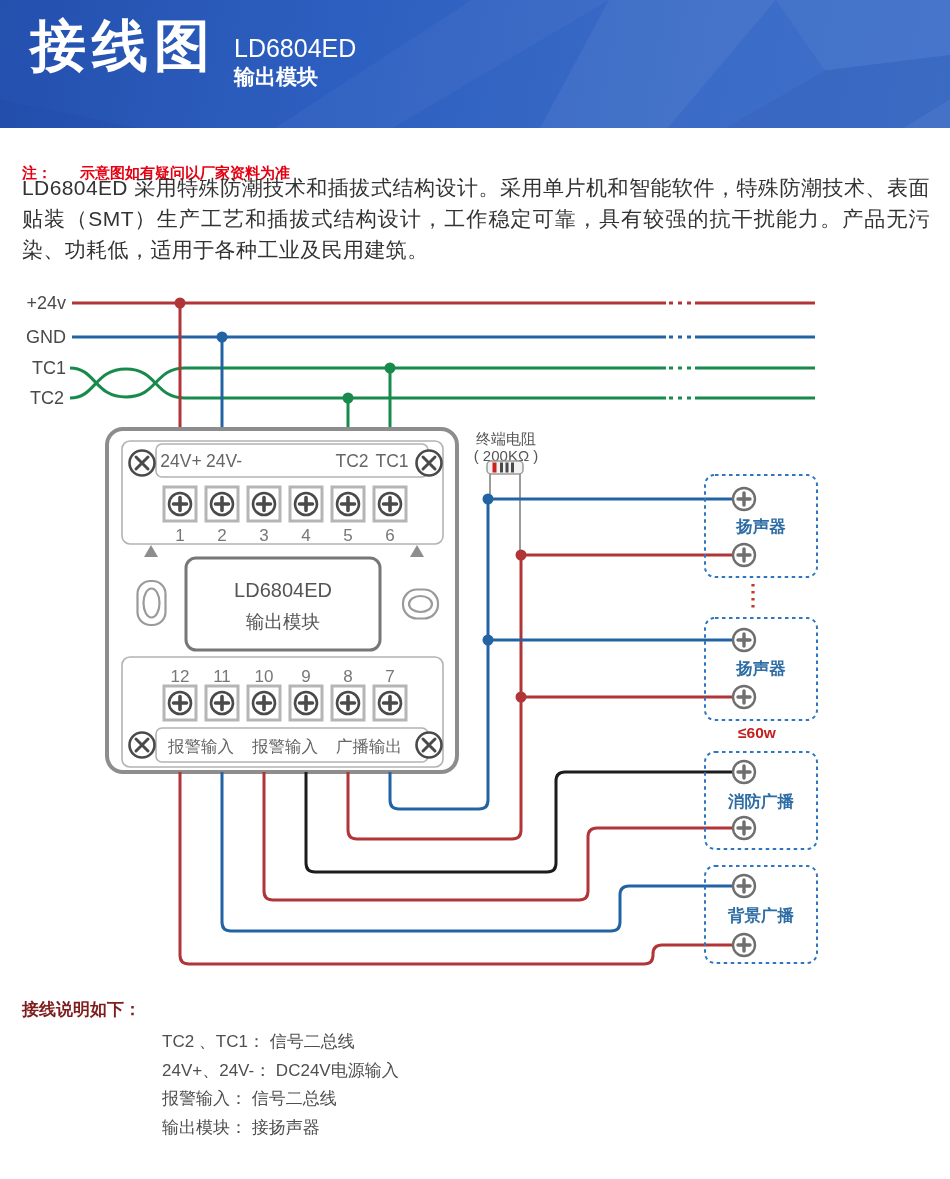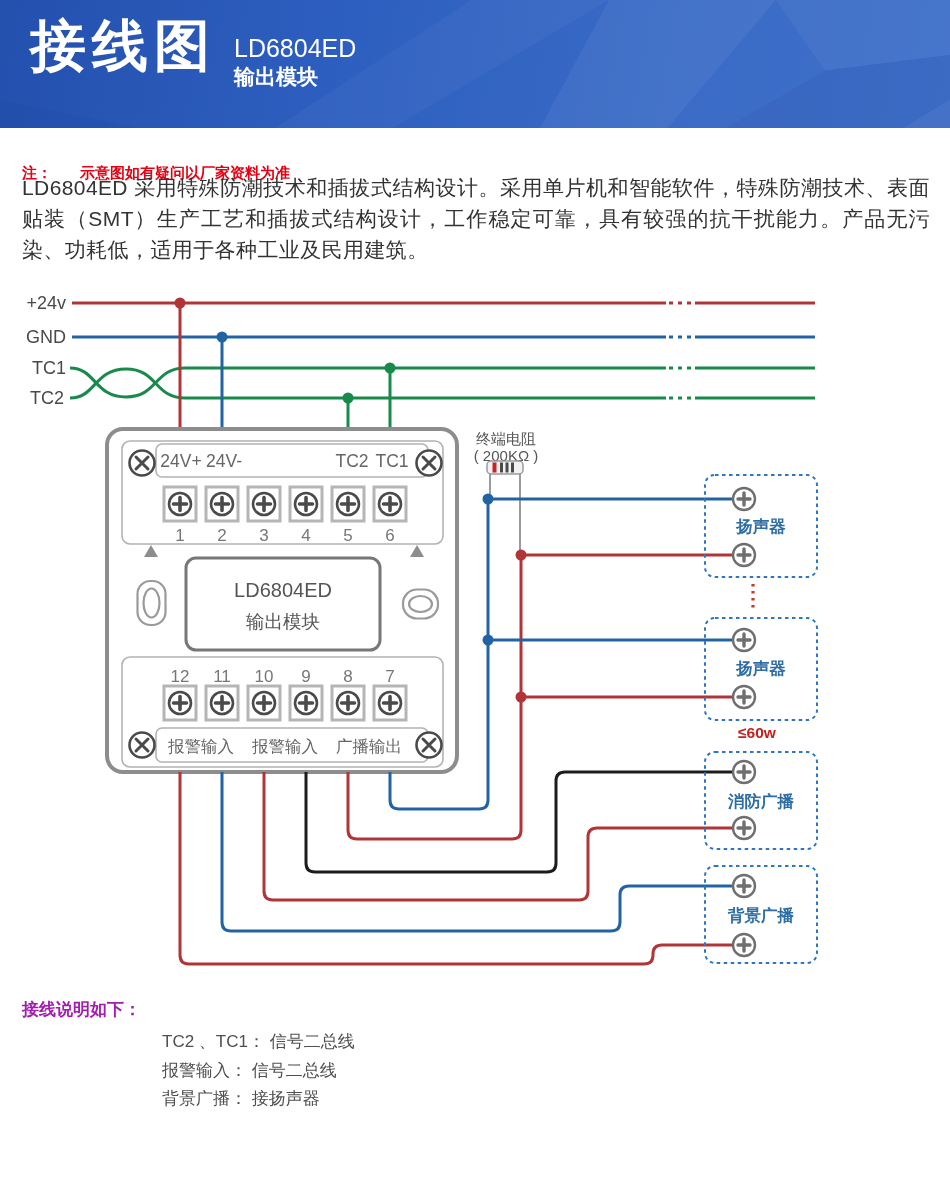--- a/index.html
+++ b/index.html
@@ -19,21 +19,21 @@
                 letter-spacing:6px;line-height:1;}
   .header-sub{position:absolute;left:234px;top:33px;color:#fff;}
   .header-model{font-size:25px;line-height:30px;font-weight:400;}
   .header-module{font-size:21px;line-height:27px;font-weight:600;}
   
   .note{position:absolute;left:22px;top:136px;font-size:15px;font-weight:bold;color:#e60012;margin-top:28px;}
   .note .gap{display:inline-block;width:28px;}
   .desc{position:absolute;left:22px;top:172px;width:908px;font-size:21px;line-height:31px;
         color:#333;text-align:justify;letter-spacing:.4px;}
   
-  .legend-title{position:absolute;left:22px;top:998px;font-size:17px;font-weight:bold;color:#a21caf;}
+  .legend-title{position:absolute;left:22px;top:998px;font-size:17px;font-weight:bold;color:#7f1d1d;}
   .legend-items{position:absolute;left:130px;top:1028px;font-size:17px;color:#4f4f4f;margin-left:32px;}
   .legend-items div{height:28.5px;line-height:28.5px;}
   svg{position:absolute;left:0;top:0;}
   svg text{font-family:"Liberation Sans","DejaVu Sans",sans-serif;}
 </style>
 </head>
 <body>
 
 <div class="page">
 
@@ -249,17 +249,18 @@
       <text x="761" y="807">消防广播</text>
       <text x="761" y="921">背景广播</text>
     </g>
     <path d="M753,584V612" stroke="#c03a2b" stroke-width="3.2" stroke-dasharray="2.5 4.5" fill="none"></path>
     <text x="757" y="738" font-size="15.5" font-weight="bold" fill="#c41f1f" text-anchor="middle">≤60w</text>
   </svg>
 
   <div class="legend-title">接线说明如下：</div>
   <div class="legend-items">
     <div>TC2 、TC1： 信号二总线</div>
+    <div>24V+、24V-： DC24V电源输入</div>
     <div>报警输入： 信号二总线</div>
-    <div>背景广播： 接扬声器</div>
+    <div>输出模块： 接扬声器</div>
   </div>
 
 </div>
 
 </body></html>

